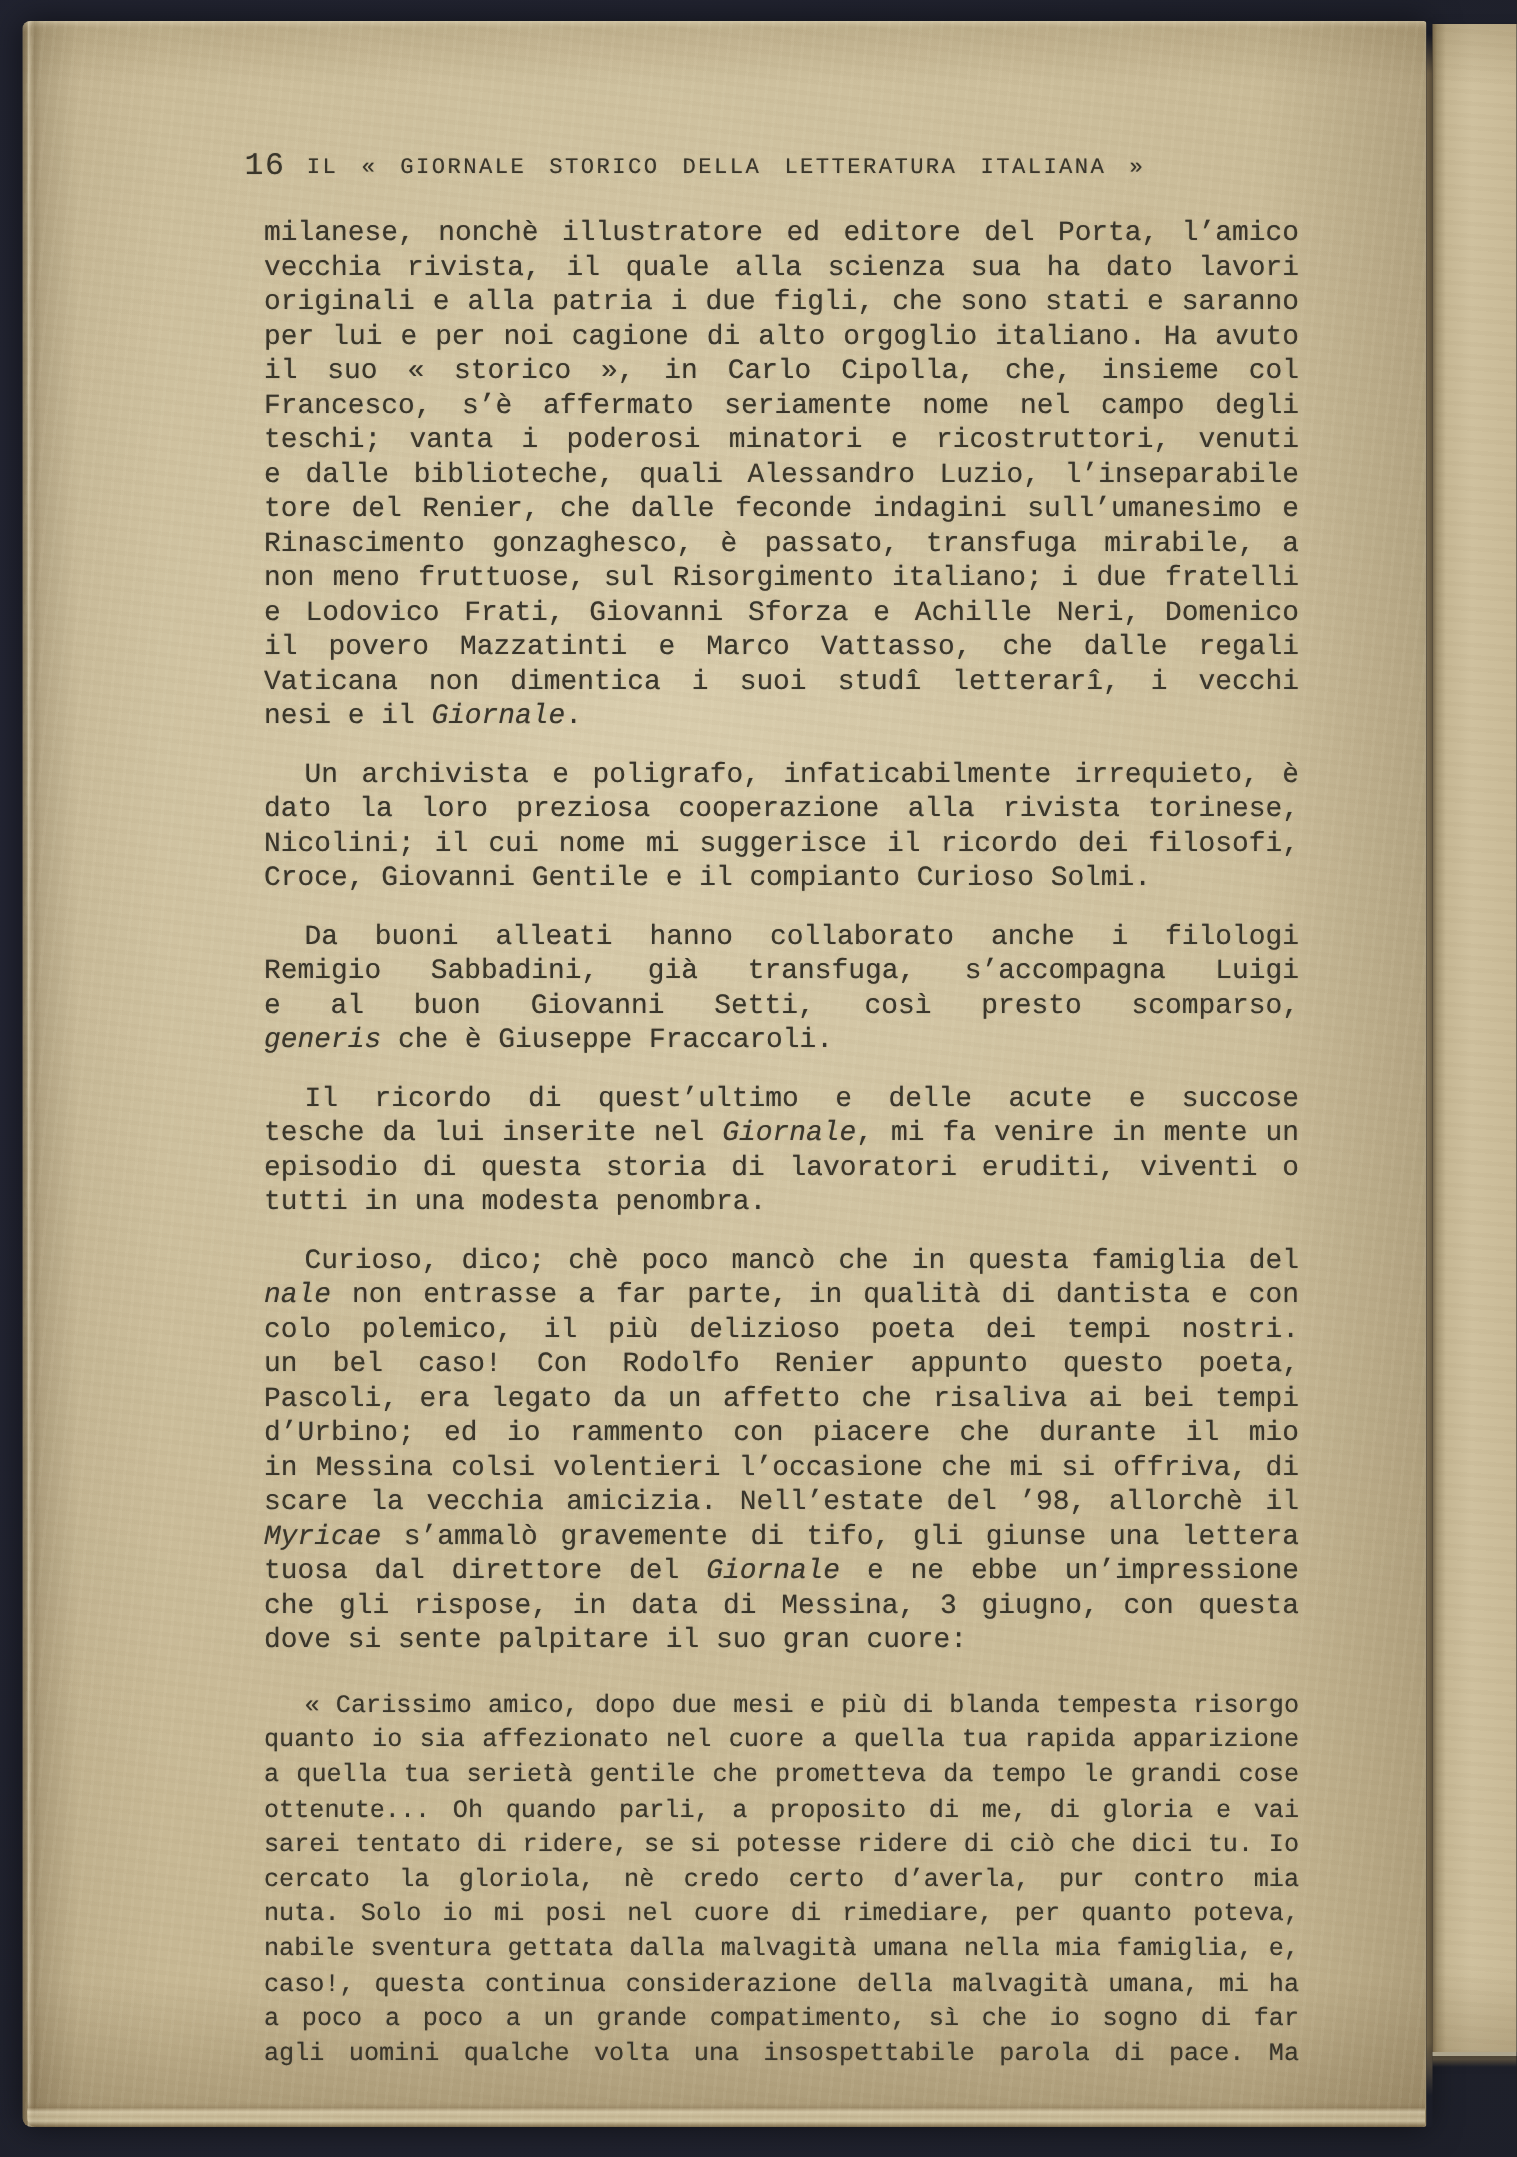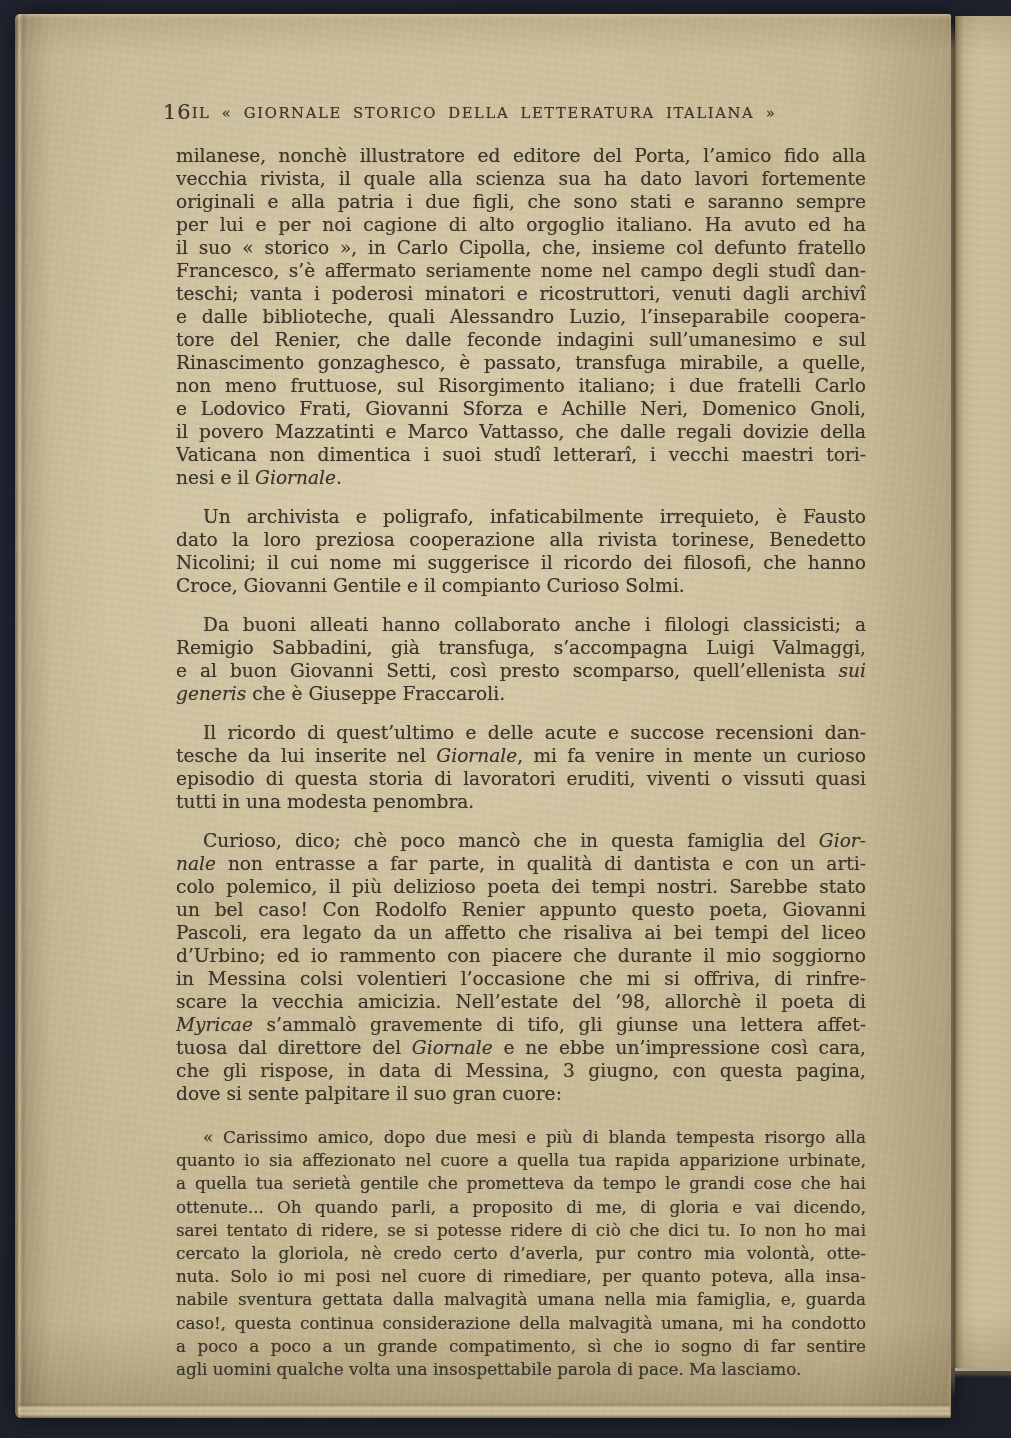--- a/index.html
+++ b/index.html
@@ -6,20 +6,21 @@
   body{
     width:1011px;height:1438px;overflow:hidden;
     background:#1d1f2b;
     font-family:"DejaVu Serif","Liberation Serif",serif;
   }
   .scene{
     position:relative;width:1011px;height:1438px;
     background:
       radial-gradient(ellipse 130% 110% at 28% 42%, #252737 0%, #20222e 52%, #1b1d25 100%),
       linear-gradient(100deg, #20222e 0%, #20222e 60%, #23251f 78%, #1e2019 100%);
+    font-family: Liberation Mono, monospace;
   }
   
   .page-main{
     position:absolute;left:15px;top:14px;width:936px;height:1404px;
     border-radius:5px 2px 2px 6px;
     background:
       radial-gradient(circle at 79% 11%, rgba(146,118,66,0.10) 0 14px, rgba(0,0,0,0) 34px),
       radial-gradient(circle at 22% 64%, rgba(150,124,74,0.08) 0 20px, rgba(0,0,0,0) 46px),
       repeating-linear-gradient(7deg, rgba(125,103,66,0.035) 0 3px, rgba(0,0,0,0) 3px 8px),
       repeating-linear-gradient(96deg, rgba(255,246,219,0.05) 0 2px, rgba(0,0,0,0) 2px 7px),

